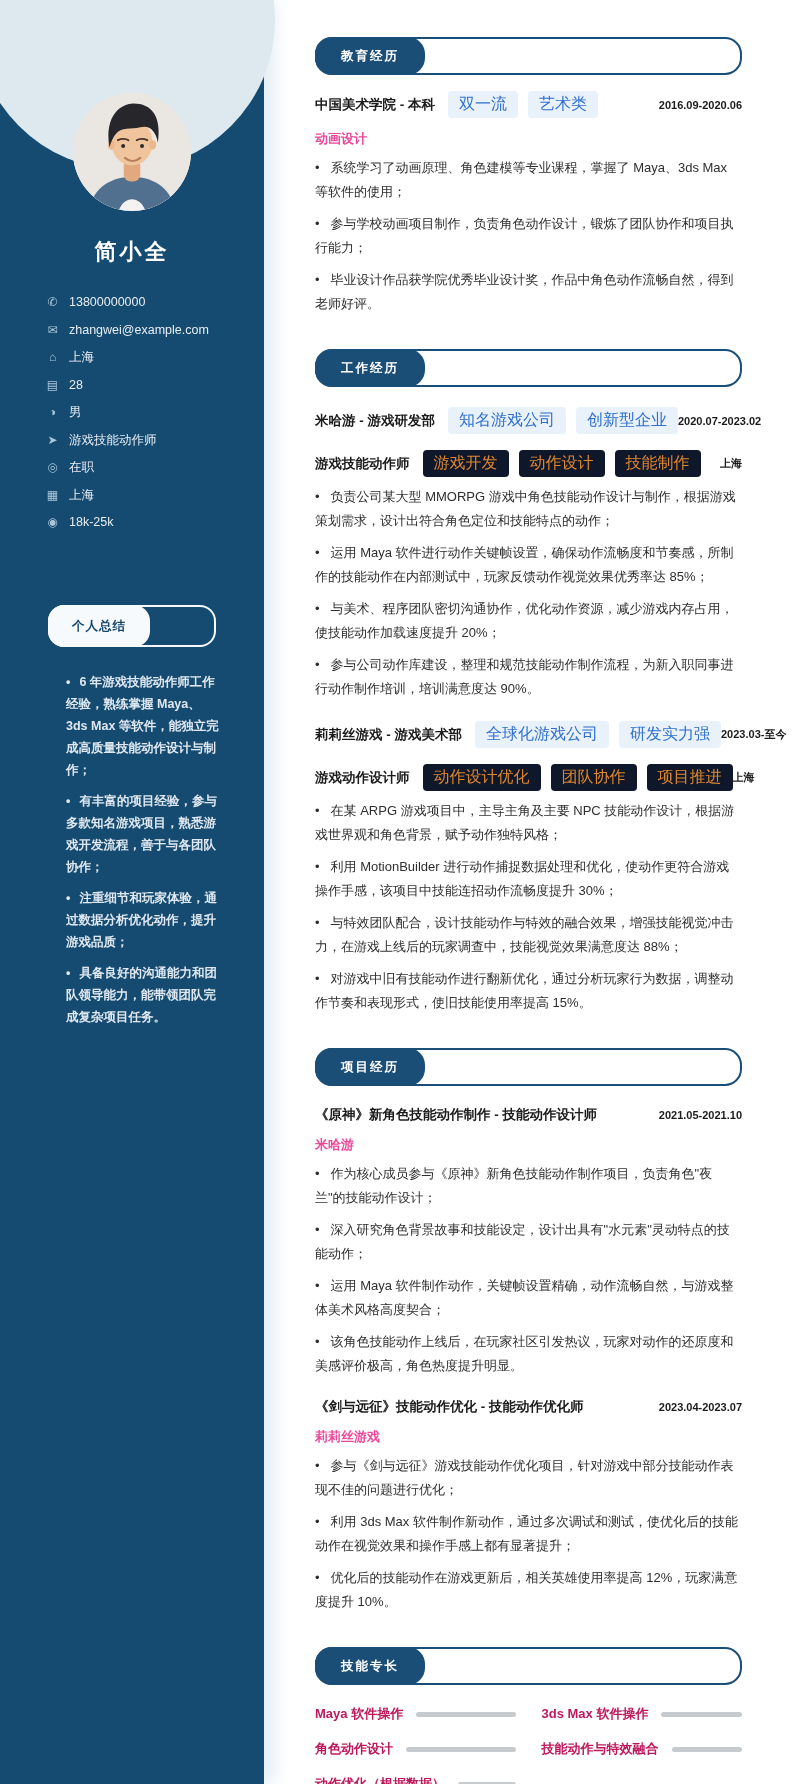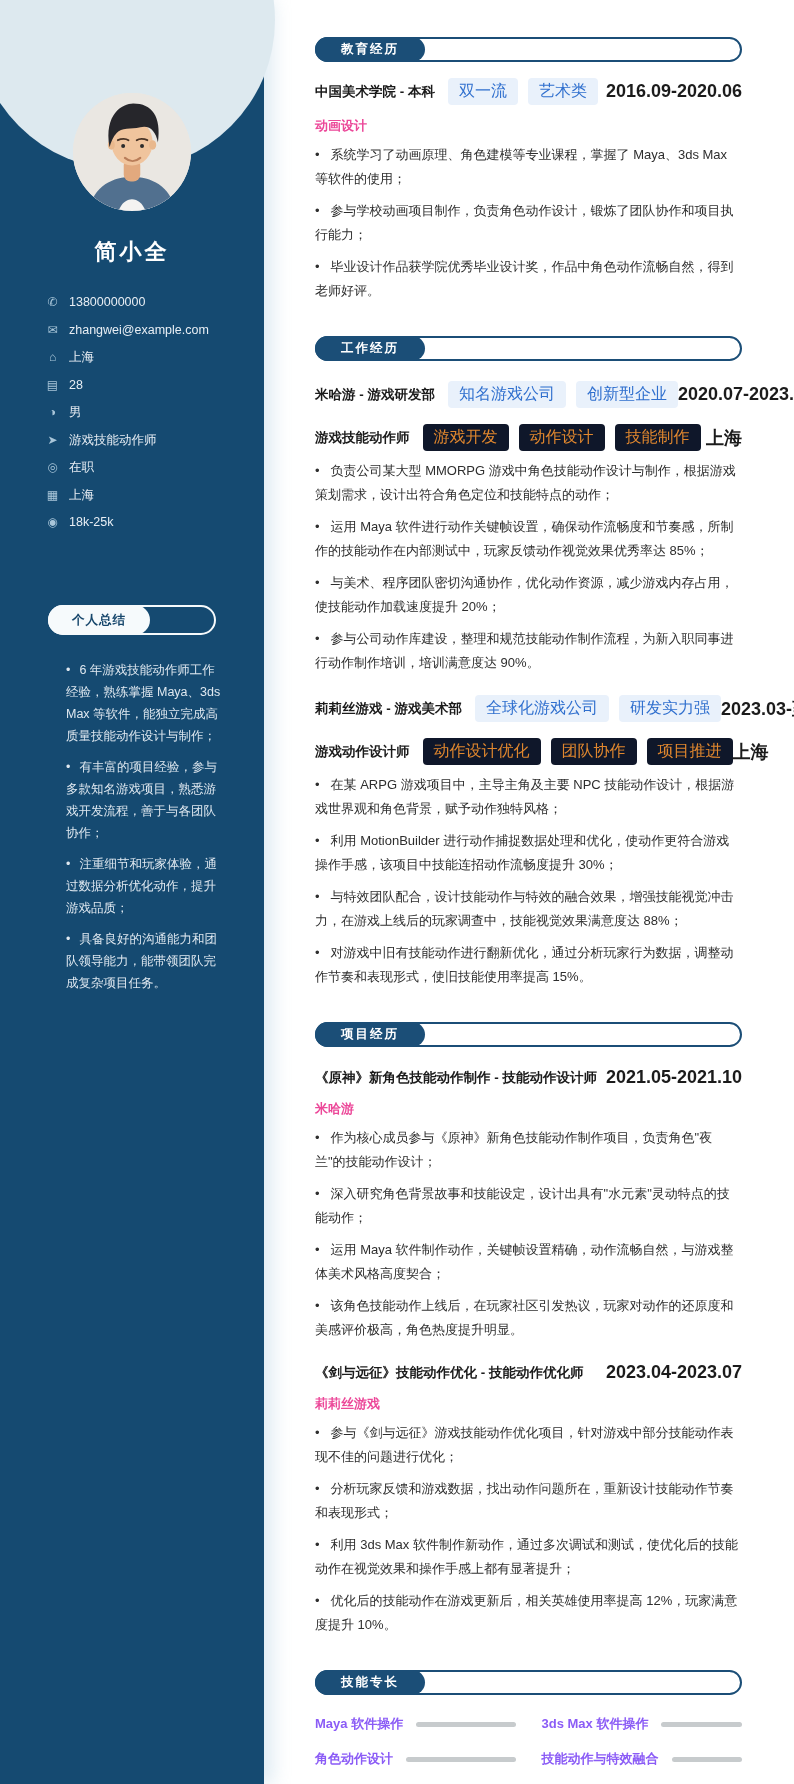--- a/index.html
+++ b/index.html
@@ -10,51 +10,51 @@
            box-shadow:10px 0 16px rgba(150,190,215,.28);}
   .blob{position:absolute;left:-25px;top:-130px;width:300px;height:300px;border-radius:50%;
         background:#dde9ef;}
   .avatar{position:relative;width:118px;height:118px;border-radius:50%;margin:93px auto 0;
           overflow:hidden;background:#eae7e2;}
   .avatar svg{display:block;width:100%;height:100%;}
   .name{margin:26px 0 0;text-align:center;color:#fff;font-size:22px;font-weight:700;letter-spacing:3px;}
   .contacts{list-style:none;margin:27px 0 0;padding:0 20px 0 45px;}
   .contacts li{display:flex;align-items:center;margin:0 0 10.5px;color:#e8eef4;font-size:12.5px;line-height:17px;}
   .ci{width:15px;margin-right:9px;text-align:center;color:#a9c6d9;font-size:12px;flex:0 0 auto;}
-  .sb-pill{position:relative;height:30px;width:168px;margin:74px 0 0 48px;
+  .sb-pill{position:relative;height:42px;width:168px;margin:74px 0 0 48px;
            border:2px solid #f6fafc;border-radius:16px;box-sizing:border-box;}
   .sb-badge{position:absolute;left:-2px;top:-2px;bottom:-2px;display:flex;align-items:center;
             padding:0 24px;background:#f6fafc;color:#16466b;border-radius:16px;
             font-size:12.5px;font-weight:700;letter-spacing:1px;}
-  .summary{margin:24px 42px 0 66px;}
+  .summary{margin:24px 42px 0 66px;font-weight:bold;}
   .sb-b{font-size:12.5px;line-height:22px;color:#dfe8f0;margin:0 0 9px;}
   .sb-b::before{content:"•";margin-right:9px;}
   
   .main{position:absolute;left:264px;top:0;right:0;bottom:0;padding:37px 52px 16px 51px;}
-  .pill{position:relative;height:25px;border:2px solid #1b4e77;border-radius:17px;box-sizing:border-box;
+  .pill{position:relative;height:38px;border:2px solid #1b4e77;border-radius:17px;box-sizing:border-box;
         margin:0 0 15px;}
   .pill-badge{position:absolute;left:-2px;top:-2px;bottom:-2px;display:flex;align-items:center;
               padding:0 26px;background:#1b4e77;color:#fff;border-radius:17px;
               font-size:12.5px;font-weight:700;letter-spacing:2px;}
   .section{margin-bottom:33px;}
   .ehead{display:flex;align-items:center;margin:16px 0 2px;}
   .ename{font-weight:700;font-size:13.5px;color:#1b1b1b;white-space:nowrap;}
   .tags{display:flex;gap:10px;margin-left:13px;}
   .tag{font-size:16px;padding:3px 11px;border-radius:4px;white-space:nowrap;}
   .tag.blue{color:#2f6fce;background:#e9f1fb;}
   .tag.orange{color:#e0872e;background:#0f172a;}
-  .edate{margin-left:auto;font-weight:700;font-size:18px;color:#1b1b1b;white-space:nowrap;}
+  .edate{margin-left:auto;font-weight:700;font-size:11px;color:#1b1b1b;white-space:nowrap;}
   .subrow{font-weight:700;font-size:13px;color:#ec4899;margin:12px 0 2px;}
   .b{font-size:13px;line-height:24px;color:#2e2e2e;margin:8px 0;}
   .b::before{content:"•";margin-right:11px;}
   .job{margin-bottom:20px;margin-top:20px;}
   
   .skillgrid{display:grid;grid-template-columns:1fr 1fr;column-gap:26px;row-gap:17px;margin-top:20px;}
   .skill{display:flex;align-items:center;}
-  .slabel{font-weight:700;font-size:13px;color:#8b5cf6;white-space:nowrap;margin-right:13px;}
+  .slabel{font-weight:700;font-size:13px;color:#be185d;white-space:nowrap;margin-right:13px;}
   .sbar{flex:1;height:5px;border-radius:3px;background:#c7cbcd;overflow:hidden;}
   .sfill{height:100%;background:#dae7ee;border-radius:3px;}
 </style>
 </head>
 <body>
 
 <div class="page">
 
   <aside class="sidebar">
     <div class="blob"></div>
@@ -220,21 +220,20 @@
         <p class="b">该角色技能动作上线后，在玩家社区引发热议，玩家对动作的还原度和美感评价极高，角色热度提升明显。</p>
       </div>
 
       <div class="job">
         <div class="ehead">
           <span class="ename">《剑与远征》技能动作优化 - 技能动作优化师</span>
           <span class="edate">2023.04-2023.07</span>
         </div>
         <div class="subrow">莉莉丝游戏</div>
         <p class="b">参与《剑与远征》游戏技能动作优化项目，针对游戏中部分技能动作表现不佳的问题进行优化；</p>
-        <p class="b">分析玩家反馈和游戏数据，找出动作问题所在，重新设计技能动作节奏和表现形式；</p>
         <p class="b">利用 3ds Max 软件制作新动作，通过多次调试和测试，使优化后的技能动作在视觉效果和操作手感上都有显著提升；</p>
         <p class="b">优化后的技能动作在游戏更新后，相关英雄使用率提高 12%，玩家满意度提升 10%。</p>
       </div>
     </section>
 
     <section class="section">
       <div class="pill">
         <span class="pill-badge">技能专长</span>
       </div>
       <div class="skillgrid">

